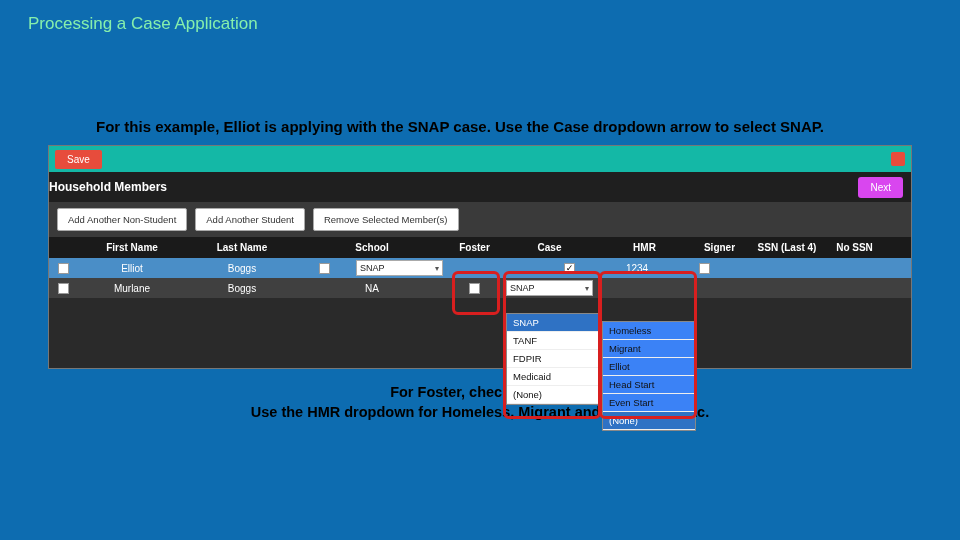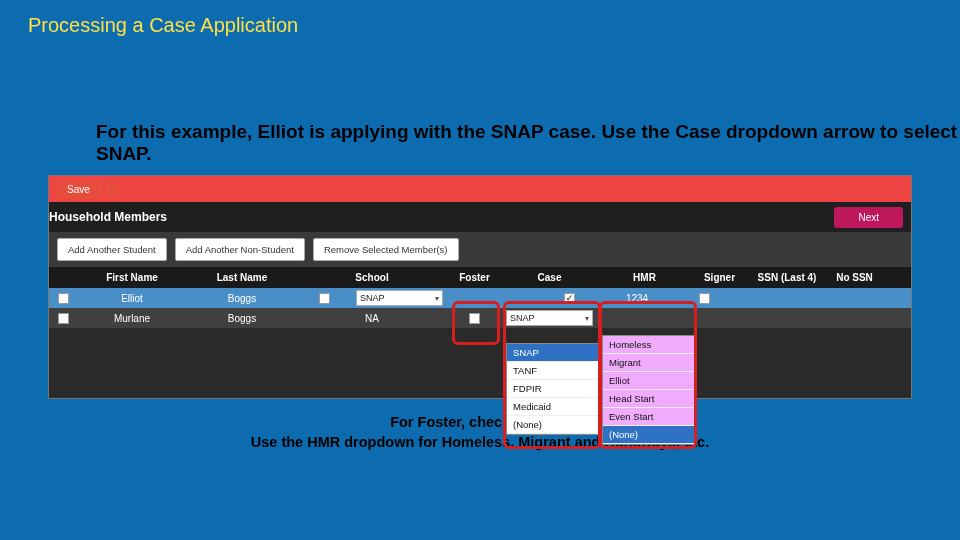--- a/index.html
+++ b/index.html
@@ -1,25 +1,25 @@
 <!DOCTYPE html>
 <html><head>
 <meta charset="utf-8">
 <style>
 *{box-sizing:border-box;margin:0;padding:0;font-family:"Segoe UI",Tahoma,sans-serif}
 body{width:960px;height:540px;background:#0d6cb0;overflow:hidden}
-.slide-title{color:#fde047;font-size:20px;padding:14px 0 0 28px;font-weight:400}
-.instr-top{color:#000;font-size:19px;font-weight:600;text-align:left;padding:84px 0 10px 96px}
+.slide-title{color:#86efac;font-size:17px;padding:14px 0 0 28px;font-weight:400}
+.instr-top{color:#000;font-size:15px;font-weight:600;text-align:left;padding:84px 0 10px 96px}
 .app-shell{margin:0 48px 0 48px;background:#f1f1f1;border:1px solid #777}
-.top-bar{background:#ef4444;height:26px;display:flex;justify-content:flex-start;align-items:center;padding:0 6px}
+.top-bar{background:#14b8a6;height:26px;display:flex;justify-content:space-between;align-items:center;padding:0 6px}
 .save-btn{background:#e74c3c;color:#fff;font-size:10px;padding:4px 12px;border:none;border-radius:2px}
 .flag{width:14px;height:14px;background:#e74c3c;margin-left:4px;border-radius:2px}
 .sect-hdr{background:#1f1f1f;color:#fff;display:flex;align-items:center;height:30px;position:relative}
 .sect-title{flex:1;font-size:12px;font-weight:600}
-.next-btn{position:absolute;right:8px;background:#be185d;color:#fff;border:none;font-size:10px;padding:5px 24px;border-radius:3px}
+.next-btn{position:absolute;right:8px;background:#d946ef;color:#fff;border:none;font-size:10px;padding:5px 12px;border-radius:3px}
 .btn-row{background:#3a3a3a;padding:6px 8px;display:flex;gap:8px}
 .btn-row button{background:#fff;border:1px solid #aaa;font-size:9.5px;padding:5px 10px;border-radius:2px;color:#333}
 .table{background:#2a2a2a;color:#fff;font-size:10px;position:relative}
 .hdr-row{display:flex;background:#1a1a1a;font-weight:600;text-align:center}
 .hdr-row>div{padding:5px 2px}
 .cb{width:28px;flex:none}
 .fn{width:110px;flex:none}
 .ln{width:110px;flex:none}
 .sc{width:150px;flex:none}
 .fo{width:55px;flex:none}
@@ -30,21 +30,21 @@
 .nossn{width:55px;flex:none}
 .row{display:flex;text-align:center;align-items:center;height:20px}
 .row>div{padding:2px 4px;overflow:hidden;white-space:nowrap}
 .row.sel{background:#4a8ec7}
 .row.alt{background:#404040}
 .ck{display:inline-block;width:11px;height:11px;background:#fff;border:1px solid #999;vertical-align:middle}
 .ck.on::after{content:"✓";color:#000;font-size:9px;line-height:9px;display:block;text-align:center}
 .dd-cell{background:#fff;color:#222;border:1px solid #aaa;height:16px;display:flex;align-items:center;padding:0 3px;font-size:9px;position:relative}
 .dd-cell::after{content:"▾";position:absolute;right:3px;color:#555;font-size:8px}
 .case-menu{position:absolute;top:76px;left:457px;width:94px;background:#fff;color:#111;border:1px solid #888;z-index:5}
-.hmr-menu{position:absolute;top:68px;left:553px;width:94px;background:#f0abfc;color:#111;border:1px solid #888;z-index:5}
+.hmr-menu{position:absolute;top:84px;left:553px;width:94px;background:#3b82f6;color:#111;border:1px solid #888;z-index:5}
 .menu-item{font-size:9.5px;padding:3px 6px;border-bottom:1px solid #eee}
 .menu-item.hi{background:#2f72c4;color:#fff}
 .redbox{position:absolute;border:3px solid #d81f1f;border-radius:6px;z-index:9}
 .rb-foster{top:34px;left:403px;width:48px;height:44px}
 .rb-case{top:34px;left:454px;width:98px;height:148px}
 .rb-hmr{top:34px;left:550px;width:98px;height:148px}
 .filler{background:#2a2a2a;height:70px}
 .instr-bot{color:#000;font-size:14.5px;font-weight:600;text-align:center;padding:14px 40px 0 40px;line-height:1.35}
 </style>
 </head>
@@ -56,22 +56,22 @@
 <div class="app-shell">
   <div class="top-bar">
     <button class="save-btn">Save</button>
     <div class="flag"></div>
   </div>
   <div class="sect-hdr">
     <div class="sect-title">Household Members</div>
     <button class="next-btn">Next</button>
   </div>
   <div class="btn-row">
+    <button>Add Another Non-Student</button>
     <button>Add Another Student</button>
-    <button>Add Another Non-Student</button>
     <button>Remove Selected Member(s)</button>
   </div>
 
   <div class="table">
     <div class="hdr-row">
       <div class="cb"></div>
       <div class="fn">First Name</div>
       <div class="ln">Last Name</div>
       <div class="sc">School</div>
       <div class="fo">Foster</div>

